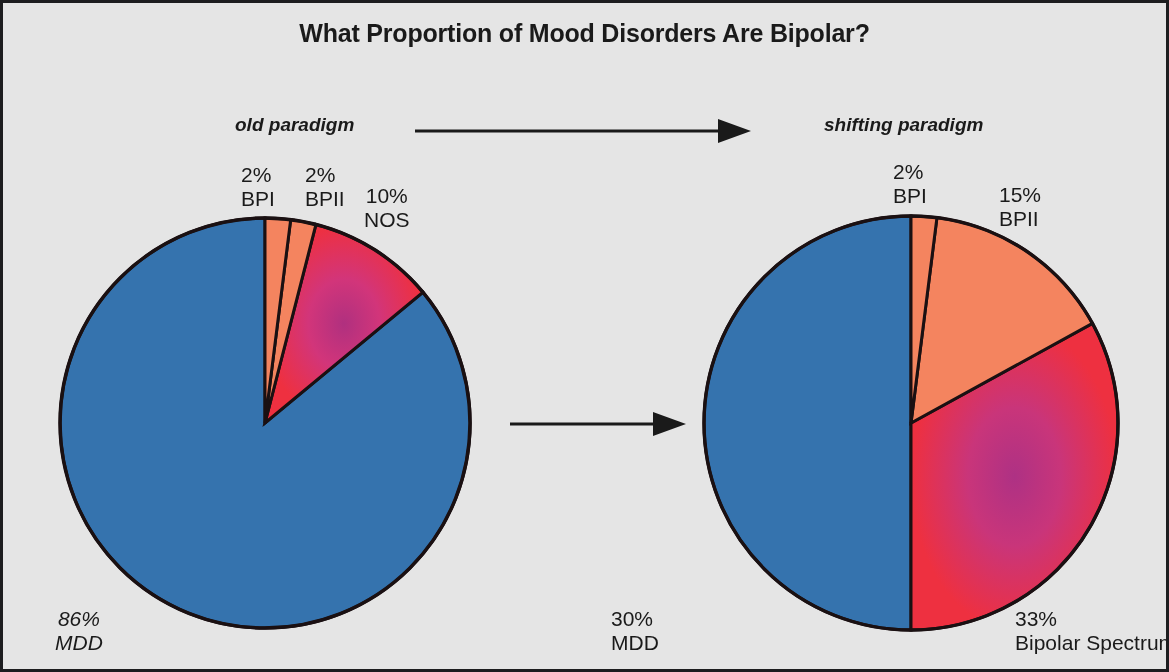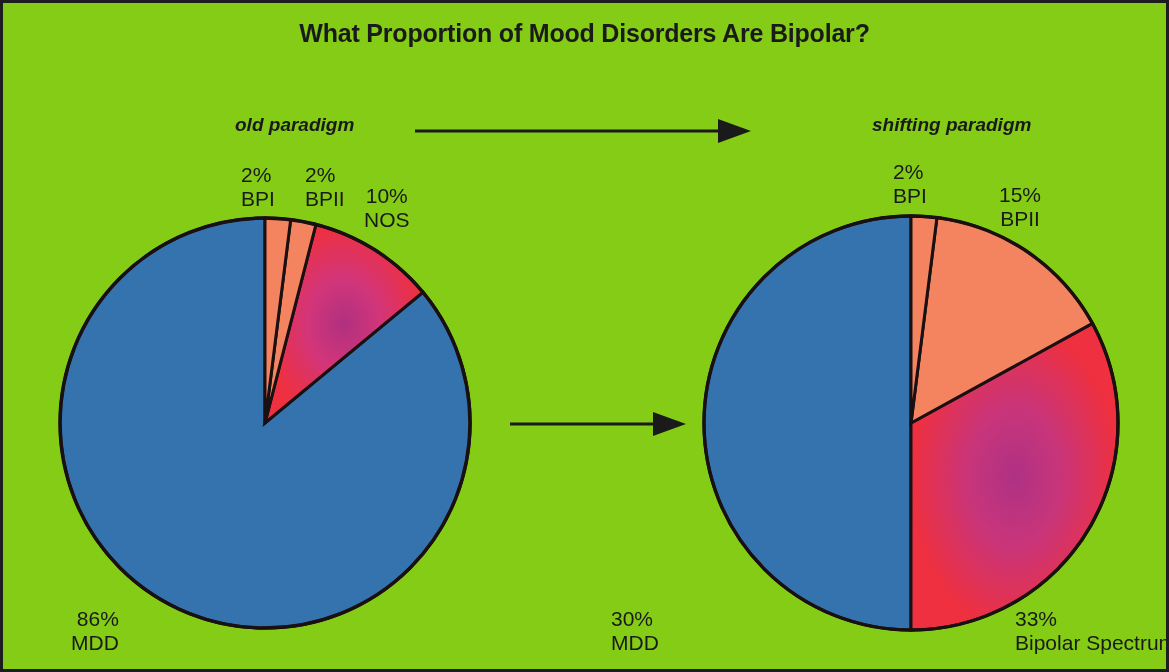--- a/index.html
+++ b/index.html
@@ -7,21 +7,21 @@
     padding: 0;
     background: #ffffff;
   }
   body {
     font-family: "Liberation Sans", sans-serif;
   }
   #figure {
     position: relative;
     width: 1169px;
     height: 672px;
-    background: #84cc16;
+    background: #e5e5e5;
     box-sizing: border-box;
     border: 3px solid #1d1d1f;
     overflow: hidden;
   }
   #chart-title {
     position: absolute;
     top: 16px;
     left: 0;
     width: 100%;
     text-align: center;
@@ -37,21 +37,21 @@
     font-style: italic;
     color: #1a1a1a;
     white-space: nowrap;
   }
   #label-old-paradigm {
     top: 111px;
     left: 232px;
   }
   #label-shifting-paradigm {
     top: 111px;
-    left: 869px;
+    left: 821px;
   }
   .pie-svg {
     position: absolute;
   }
   #pie-old-svg {
     left: 30px;
     top: 190px;
   }
   #pie-new-svg {
     left: 673px;
@@ -75,24 +75,24 @@
     line-height: 1.12;
     white-space: nowrap;
   }
   .slice-label .ln {
     display: block;
   }
   
   #lbl-old-bpi   { top: 160px; left: 238px; text-align: left; }
   #lbl-old-bpii  { top: 160px; left: 302px; text-align: left; }
   #lbl-old-nos   { top: 181px; left: 361px; text-align: center; }
-  #lbl-old-mdd   { top: 604px; left:  68px; text-align: right; }
+  #lbl-old-mdd   { top: 604px; left:  52px; text-align: center; font-style: italic; }
   
   #lbl-new-bpi   { top: 157px; left: 890px; text-align: left; }
-  #lbl-new-bpii  { top: 180px; left: 996px; text-align: center; }
+  #lbl-new-bpii  { top: 180px; left: 996px; text-align: left; }
   #lbl-new-mdd   { top: 604px; left: 608px; text-align: left; }
   #lbl-new-spec  { top: 604px; left: 1012px; text-align: left; }
 </style>
 </head>
 <body>
 
 <div id="figure">
 
   <div id="chart-title">What Proportion of Mood Disorders Are Bipolar?</div>
 

